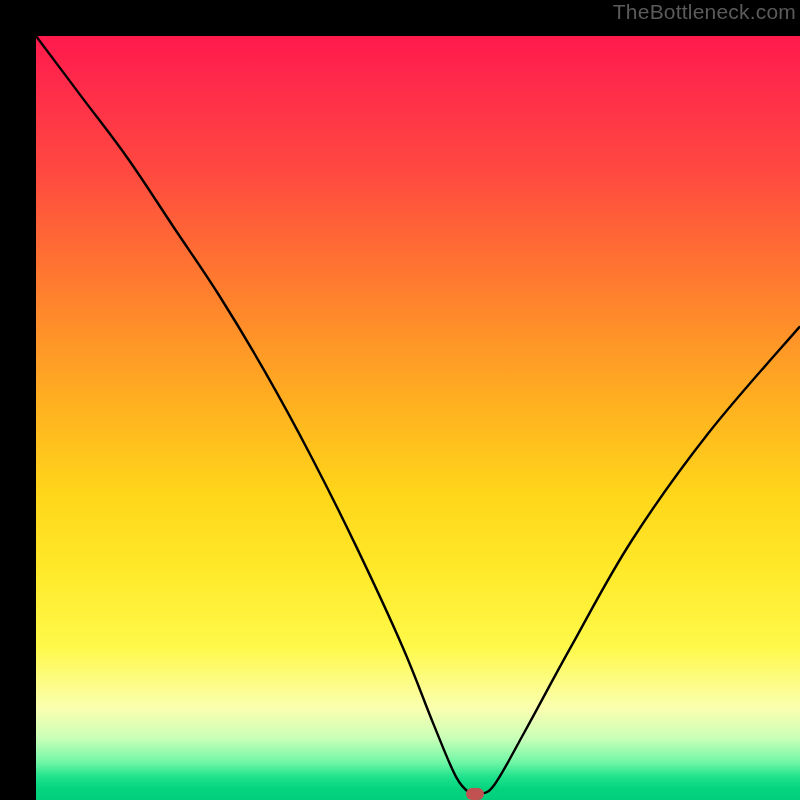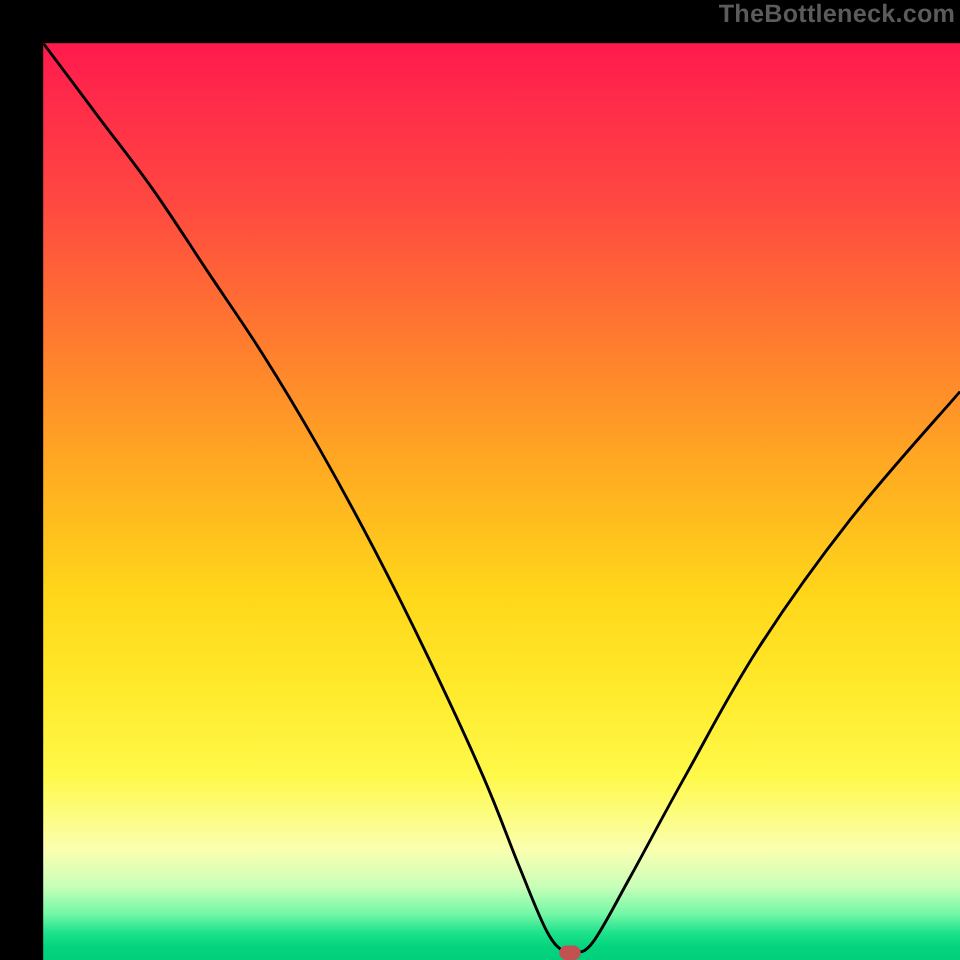--- a/index.html
+++ b/index.html
@@ -42,21 +42,21 @@
       #05d47f 98.5%,
       #02cf7b 100%
     );
   }
   .watermark {
     position: absolute;
     top: 0px;
     right: 4px;
     color: #5b5b5b;
     font-size: 21px;
-    font-weight: 700;
+    font-weight: 400;
     letter-spacing: 0.2px;
     user-select: none;
   }
   svg.curve {
     position: absolute;
     left: 0;
     top: 0;
     width: 764px;
     height: 764px;
   }

